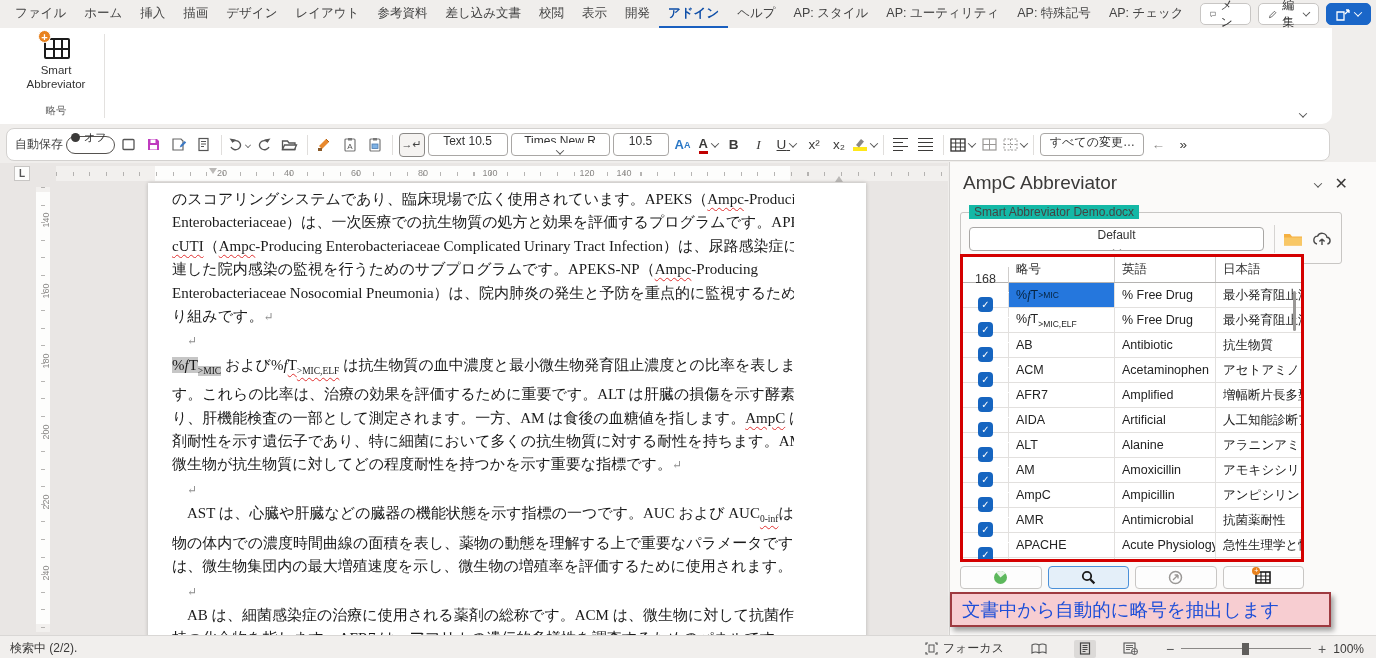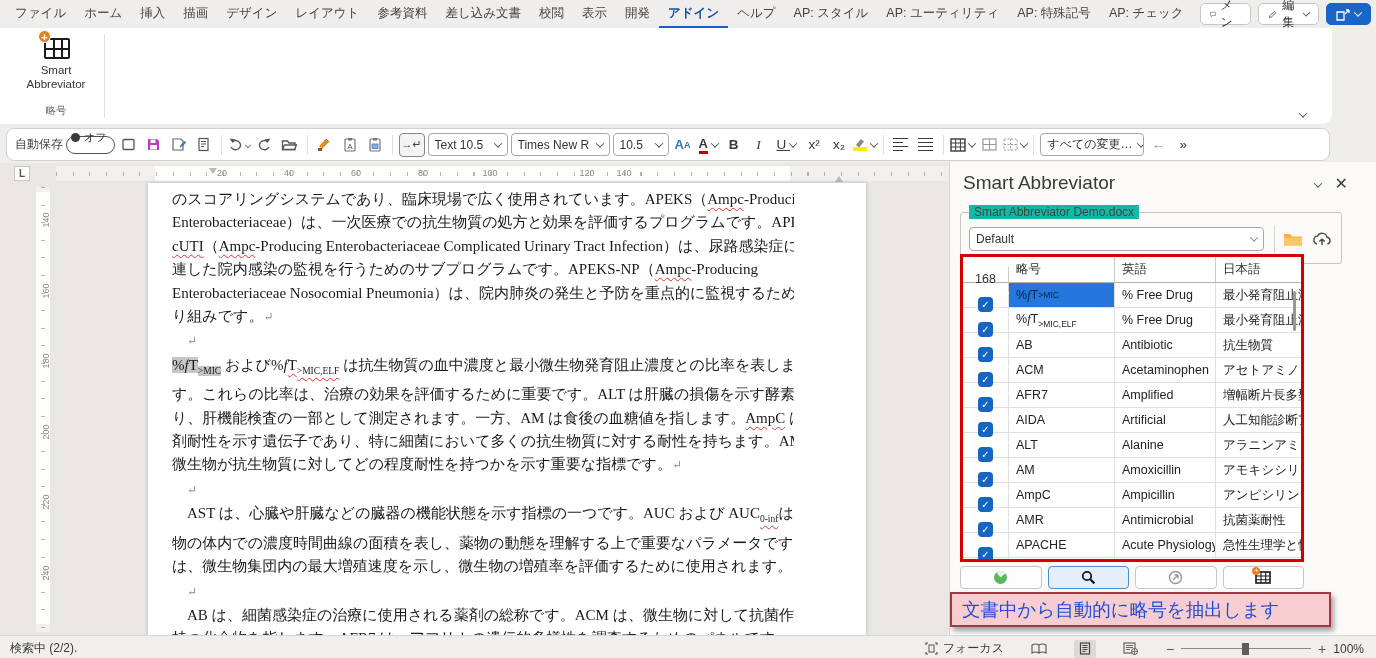--- a/index.html
+++ b/index.html
@@ -38,21 +38,21 @@
 
   
   .qbar { position:absolute; left:6px; top:128px; width:1324px; height:33px; background:#fff;
     border:1px solid #d3d1cf; border-radius:8px; display:flex; align-items:center; padding:0 8px; gap:3px; font-size:12px; color:#444; }
   .qi { display:flex; align-items:center; justify-content:center; min-width:22px; height:24px; border-radius:3px; cursor:pointer; }
   .qsep { width:1px; height:20px; background:#e0deDC; margin:0 3px; background:#e0dedc; }
   .toggle { display:flex; align-items:center; gap:4px; border:1.5px solid #55524f; border-radius:10px;
     height:18px; padding:0 7px 15px 4px; font-size:11px; color:#333; }
   .tdot { width:9px; height:9px; border-radius:50%; background:#3b3a39; }
   .ddbox { display:flex; align-items:center; justify-content:space-between; border:1px solid #a9a7a5;
-    border-radius:4px; height:23px; padding:0 6px; font-size:12px; color:#333; gap:6px; background:#fff; white-space:nowrap; overflow:hidden; }
+    border-radius:4px; height:23px; padding:0 6px; font-size:12px; color:#333; gap:6px; background:#fff; white-space:nowrap; overflow:hidden;flex-direction:column; }
   .ddbox .chev { flex:none; }
   .glyphbtn { font-size:13.5px; color:#3b3a39; padding:0 4px; }
   .bold { font-weight:bold; } .ital { font-style:italic; font-family:"Liberation Serif",serif; } .unders { text-decoration:underline; }
   .fontcolorA { position:relative; font-size:13px; font-weight:bold; color:#c00000; padding:0 2px; }
   .fontcolorA u { text-decoration:none; border-bottom:3px solid #c00000; color:#3b3a39; }
   .hlpen { position:relative; font-size:13px; }
   .hlpen i { display:block; width:14px; height:4px; background:#ffe81a; margin-top:-2px; }
   .wrapbtn { border:1px solid #8a8886; background:#f5f3f1; border-radius:4px; height:24px; min-width:26px; font-size:11px; color:#444; }
   .alines { display:inline-block; width:15px; }
   .alines b { display:block; height:1.6px; background:#3b3a39; margin:2.4px 0; }
@@ -398,21 +398,21 @@
         <div class="dl"><span class="seg">は、微生物集団内の最大増殖速度を示し、微生物の増殖率を評価するために使用されます。</span><span class="seg mk">↵</span></div>
         <div class="dl"><span class="seg">　</span><span class="seg mk">↵</span></div>
         <div class="dl"><span class="seg">　AB は、細菌感染症の治療に使用される薬剤の総称です。ACM は、微生物に対して抗菌作用を</span></div>
         <div class="dl"><span class="seg">持つ化合物を指します。AFR7 は、アフリカの遺伝的多様性を調査するためのパネルです。AIDA</span></div>
       </div>
     <div class="confid">CONFIDENTIAL</div>
   </div>
 </div>
 
 <div class="panel">
-  <div class="p-title">Smart Abbreviator</div>
+  <div class="p-title">AmpC Abbreviator</div>
   <span class="chev p-chev"></span>
   <span class="p-close">✕</span>
 
   <div class="gbox">
     <div class="gbox-legend">Smart Abbreviator Demo.docx</div>
     <div class="ddbox profile-dd">
       <span>Default</span>
         <span class="chev" style="border-color:#8a8886"></span>
     </div>
     <div class="gbox-sep"></div>

